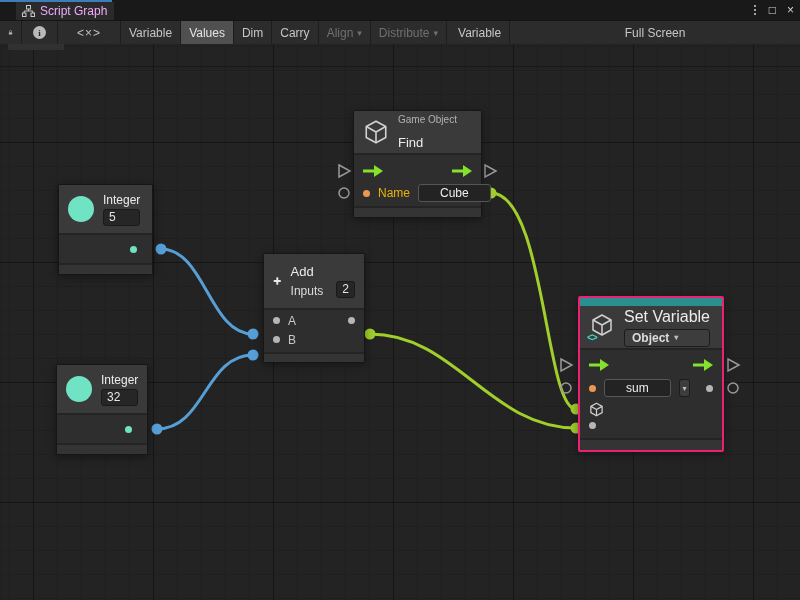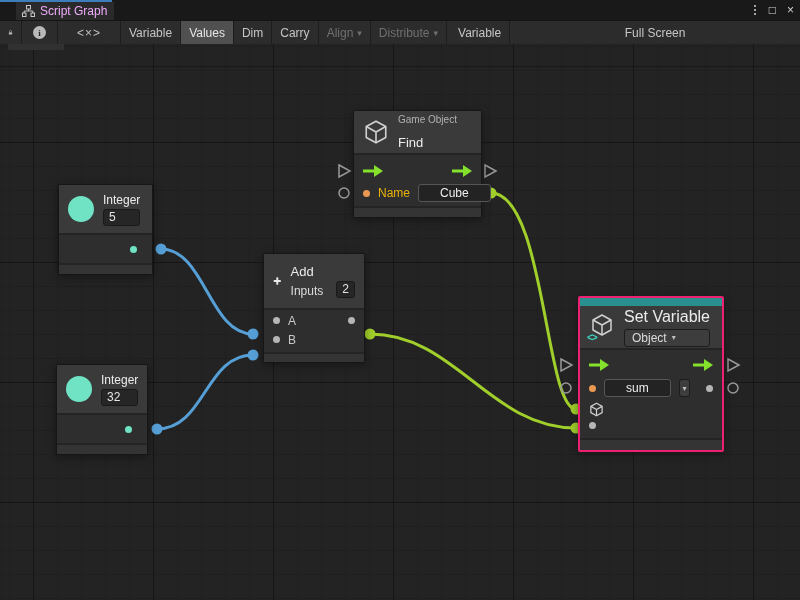--- a/index.html
+++ b/index.html
@@ -66,21 +66,21 @@
   .hsub{color:#b2b2b2;font-size:10px;}
   .mint-circle{width:26px;height:26px;border-radius:50%;background:#6fe3c4;flex:none;}
   .spacer{flex:1;}
 
   
   .node.selected{border:2px solid #ee2072;background:#2e2e2e;}
   .teal-strip{height:8px;background:#2a8f8f;}
   .sv-icon{position:relative;width:26px;height:26px;flex:none;}
   .sv-angle{position:absolute;left:-2px;bottom:-3px;color:#3fd6c3;font-weight:bold;font-size:10px;letter-spacing:-1px;}
   .dropdown{background:#3d3d3d;border:1px solid #1b1b1b;border-radius:3px;padding:1px 7px;
-            color:#dcdcdc;display:inline-flex;align-items:center;gap:5px;font-size:12px;}
+            color:#dcdcdc;display:inline-flex;align-items:center;gap:5px;font-size:12px;font-weight:bold;}
   .dd-caret{font-size:8px;color:#bdbdbd;}
   .dd-btn{background:#3d3d3d;border:1px solid #1b1b1b;border-radius:3px;width:22px;height:18px;
           display:inline-flex;align-items:center;justify-content:center;box-sizing:border-box;}
 </style>
 </head>
 <body>
 
 <div id="window">
 
   <div class="tabbar">

